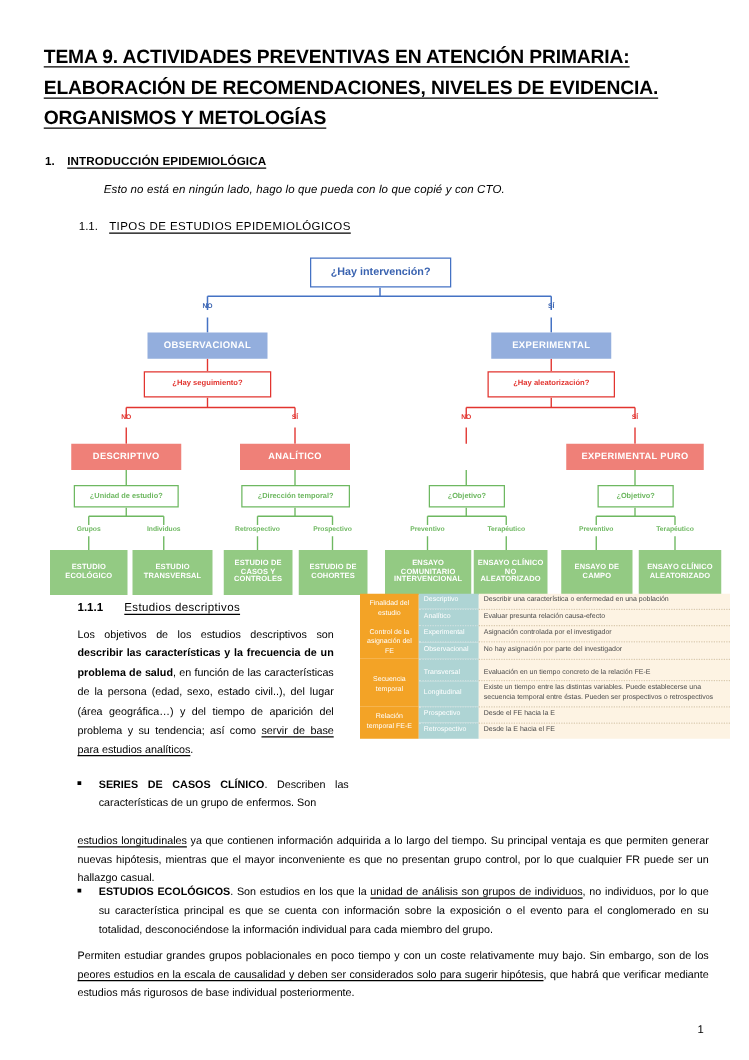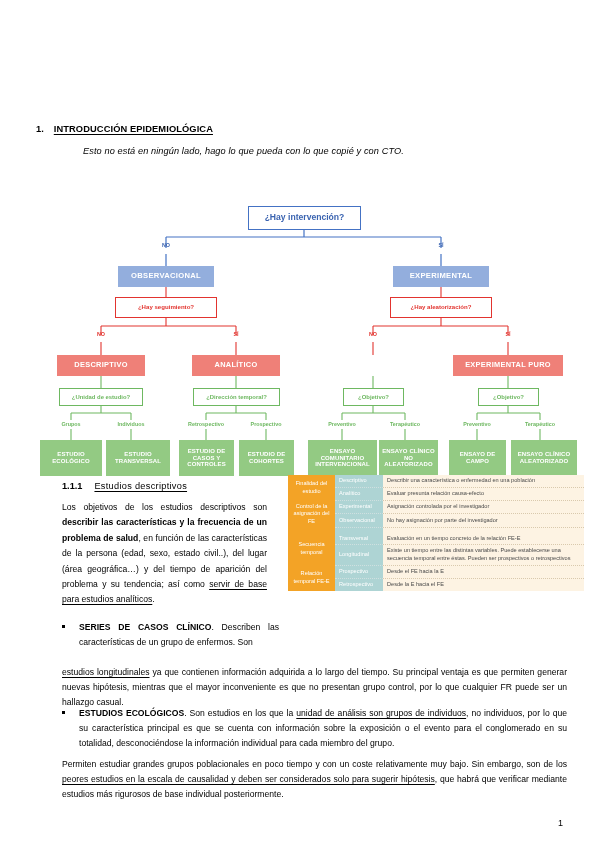--- a/index.html
+++ b/index.html
@@ -79,21 +79,21 @@
   .edge-lbl {
     position: absolute; font-size: 5.4px; font-weight: bold; text-align: center;
   }
   .lb-blue { color: #3a63b0; }
   .lb-red  { color: #e2342f; }
   .lb-green{ color: #6eb861; }
 
   
   .sec-111 {
     position: absolute; left: 62px; top: 481px;
-    font-size: 9.2px; display: flex; gap: 12px;
+    font-size: 9.2px; display: flex; gap: 17px;
   }
   .sec-111 .num { font-weight: bold; }
   .sec-111 .lbl { text-decoration: underline; text-underline-offset: 2px; letter-spacing: .3px; }
 
   .para-left {
     position: absolute; left: 62px; top: 500px; width: 205px;
     font-size: 8.6px; line-height: 15.4px;
     text-align: justify;
   }
   .para-left b { font-weight: bold; }
@@ -148,28 +148,37 @@
   .page-num {
     position: absolute; right: 36px; top: 818px;
     font-size: 9px;
   }
 </style>
 </head>
 <body>
 
 <div class="page">
 
+  <div class="doc-title">
+    <span>TEMA 9. ACTIVIDADES PREVENTIVAS EN ATENCIÓN PRIMARIA:</span><br>
+    <span>ELABORACIÓN DE RECOMENDACIONES, NIVELES DE EVIDENCIA.</span><br>
+    <span>ORGANISMOS Y METOLOGÍAS</span>
+  </div>
 
   <div class="sec-1">
     <span class="num">1.</span>
     <span class="lbl">INTRODUCCIÓN EPIDEMIOLÓGICA</span>
   </div>
 
   <div class="note-italic">Esto no está en ningún lado, hago lo que pueda con lo que copié y con CTO.</div>
 
+  <div class="sec-11">
+    <span class="num">1.1.</span>
+    <span class="lbl">TIPOS DE ESTUDIOS EPIDEMIOLÓGICOS</span>
+  </div>
 
   <div class="flow">
 
     <svg width="560" height="275">
 
       <line x1="274" y1="30" x2="274" y2="37" stroke="#4472c4" stroke-width="1.2"></line>
       <line x1="136" y1="37" x2="411" y2="37" stroke="#4472c4" stroke-width="1.2"></line>
       <line x1="136" y1="37" x2="136" y2="48" stroke="#4472c4" stroke-width="1.2"></line>
       <line x1="411" y1="37" x2="411" y2="48" stroke="#4472c4" stroke-width="1.2"></line>
       <line x1="136" y1="54" x2="136" y2="66" stroke="#4472c4" stroke-width="1.2"></line>

